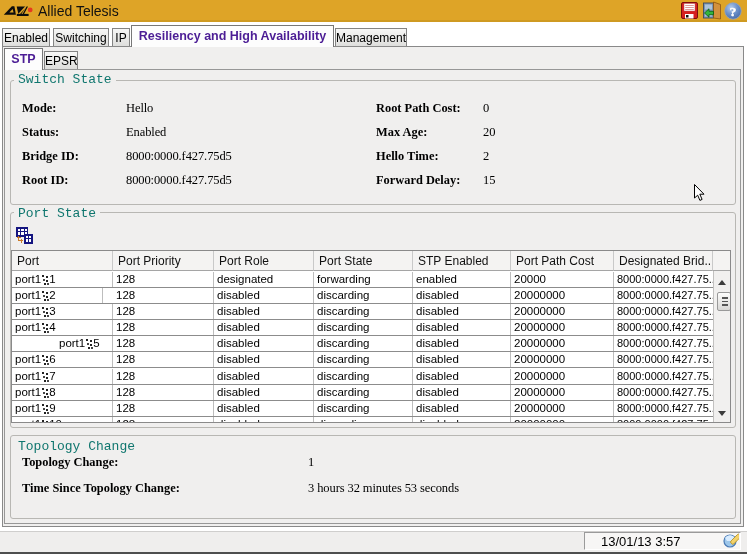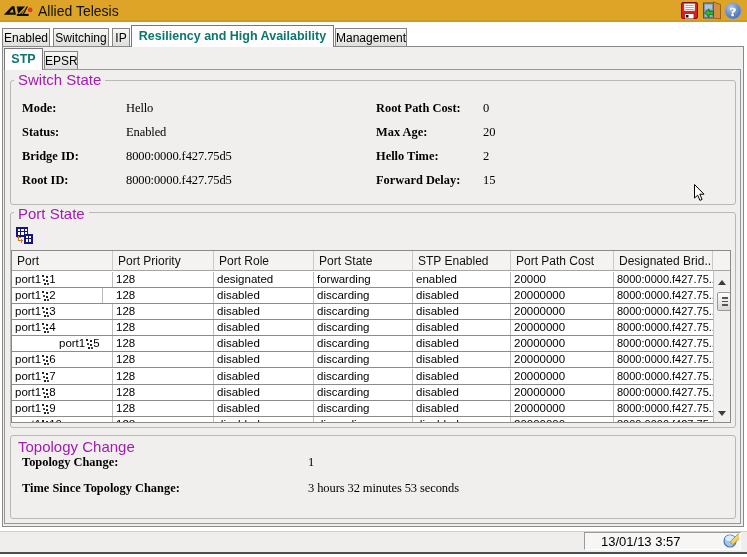--- a/index.html
+++ b/index.html
@@ -8,29 +8,29 @@
 .abs{position:absolute;}
 
 #titlebar{left:0;top:0;width:747px;height:22px;background:#dea427;border-bottom:0;}
 #titlebar:after{content:"";position:absolute;left:0;top:20px;width:747px;height:2px;background:#cf9a21;}
 #brand{left:38px;top:3px;font-size:14px;color:#111;}
 
 .tab{position:absolute;background:linear-gradient(#f7f7f6,#dededc);
  border:1px solid #848484;border-bottom:none;color:#000;font-size:12px;
  text-align:center;box-sizing:border-box;}
 .tabsel{position:absolute;background:#fdfdfd;border:1px solid #777;border-bottom:none;
- font-weight:bold;color:#0f766e;font-size:12px;text-align:center;box-sizing:border-box;z-index:5;}
+ font-weight:bold;color:#4c1d95;font-size:12px;text-align:center;box-sizing:border-box;z-index:5;}
 
 #panel1{left:2px;top:46px;width:742px;height:481px;border:1px solid #898989;
  background:#f0efee;box-sizing:border-box;}
 #panel2{left:4px;top:69px;width:737px;height:455px;border:1px solid #979797;
  background:#f0efee;box-sizing:border-box;}
 
 .fs{position:absolute;border:1px solid #b8b7b3;border-radius:3px;box-sizing:border-box;}
-.fslabel{position:absolute;font-size:15px;color:#a21caf;background:#f0efee;padding:0 4px;line-height:13px;}
+.fslabel{position:absolute;font-size:13px;color:#0f766e;background:#f0efee;padding:0 4px;line-height:13px;font-family:Liberation Mono, monospace;}
 
 .lab{position:absolute;font-family:"Liberation Serif",serif;font-weight:bold;font-size:12.4px;color:#000;white-space:nowrap;}
 .val{position:absolute;font-family:"Liberation Serif",serif;font-size:12.5px;letter-spacing:-0.1px;color:#000;white-space:nowrap;}
 
 #tbl{left:11px;top:250px;width:720px;height:173px;border:1px solid #8a8a8a;background:#fff;box-sizing:border-box;overflow:hidden;}
 .hcell{position:absolute;top:0;height:20px;background:#f4f3f2;border-right:1px solid #c9c9c9;
  border-bottom:1px solid #a5a5a5;font-size:12px;color:#111;line-height:20px;padding-left:5px;box-sizing:border-box;white-space:nowrap;overflow:hidden;}
 .drow{position:absolute;left:0;width:701px;height:16px;border-bottom:1px solid #8c8c8c;box-sizing:border-box;}
 .dcell{position:absolute;top:0;height:15px;border-right:1px solid #bdbdbd;font-size:11.5px;color:#000;
  line-height:15px;padding-left:3px;box-sizing:border-box;white-space:nowrap;overflow:hidden;}

